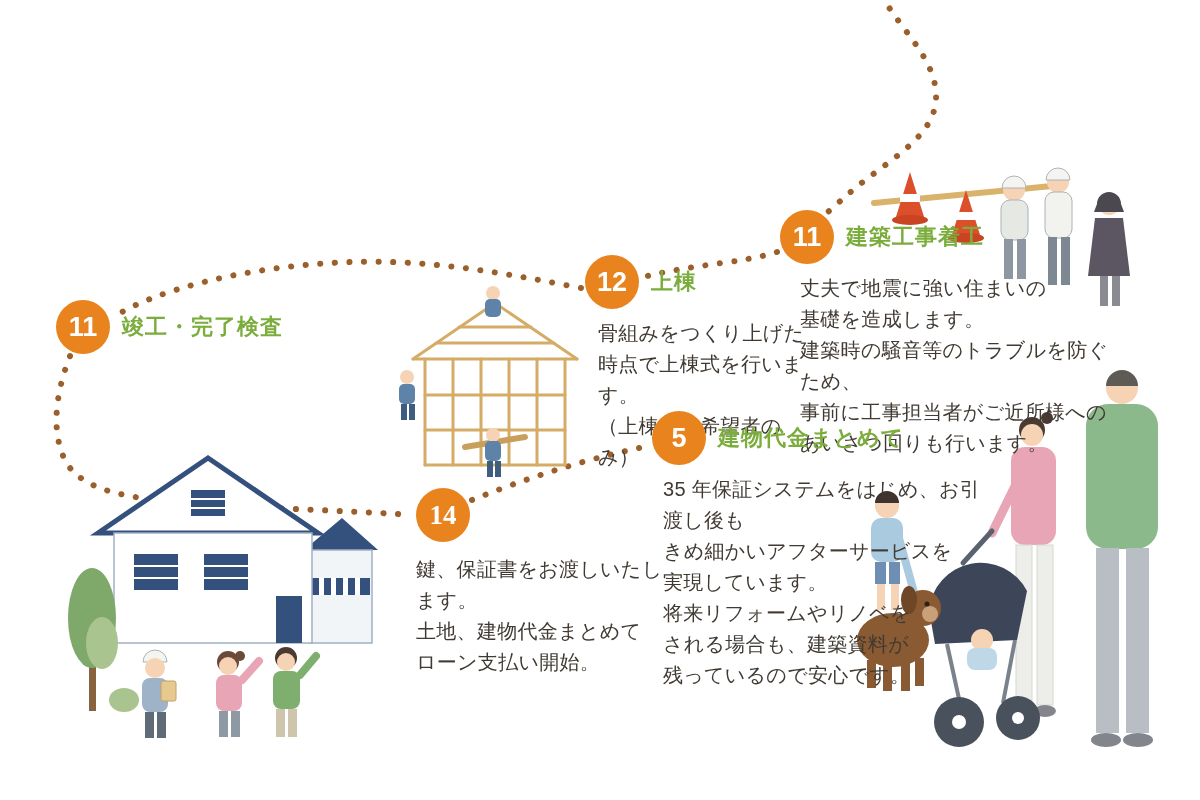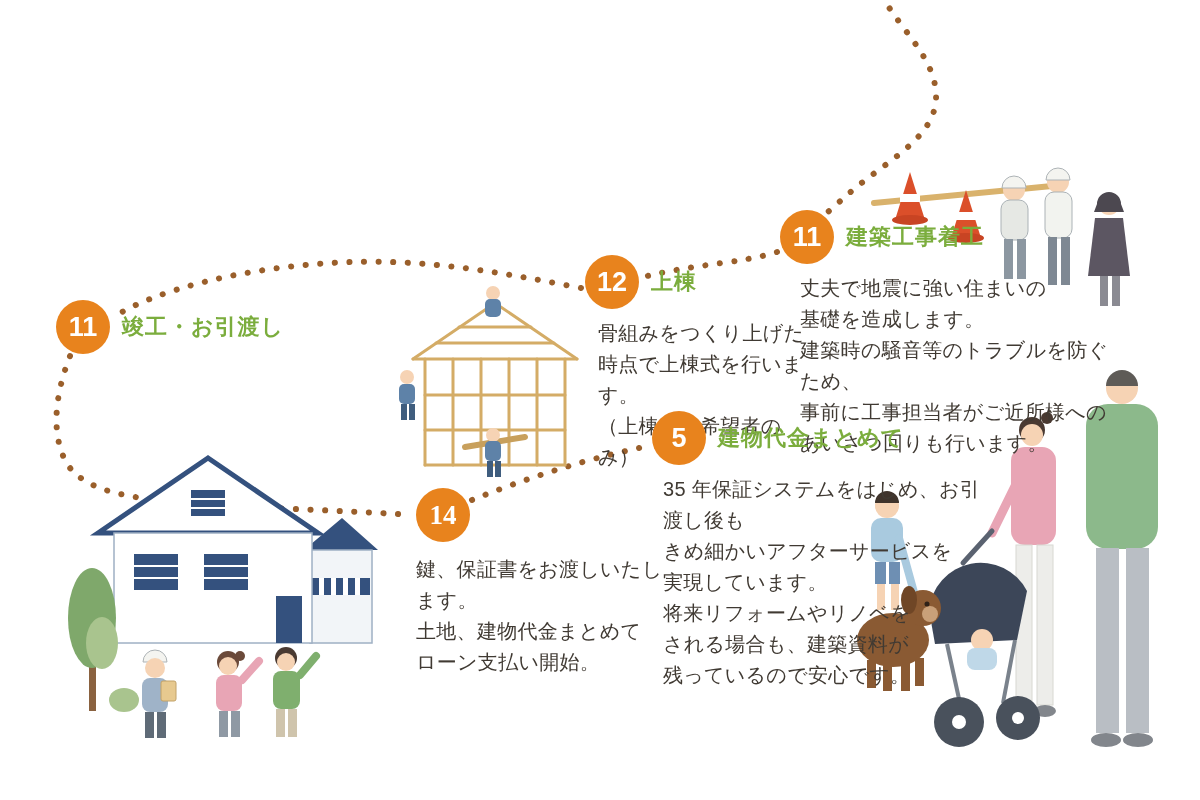--- a/index.html
+++ b/index.html
@@ -252,21 +252,21 @@
       <h2 class="title">上棟</h2>
     </div>
     <p class="body" style="margin-left:13px;">骨組みをつくり上げた
 時点で上棟式を行います。
 （上棟式は希望者のみ）</p>
   </div>
 
   <div class="step" style="left:56px; top:300px; width:340px;">
     <div class="step-head">
       <div class="badge">11</div>
-      <h2 class="title">竣工・お引渡し</h2>
+      <h2 class="title">竣工・完了検査</h2>
     </div>
   </div>
 
   <div class="step" style="left:416px; top:488px; width:260px;font-family:Liberation Serif, serif;">
     <div class="badge">14</div>
     <p class="body" style="margin-top:12px;">鍵、保証書をお渡しいたします。
 土地、建物代金まとめて
 ローン支払い開始。</p>
   </div>
 

